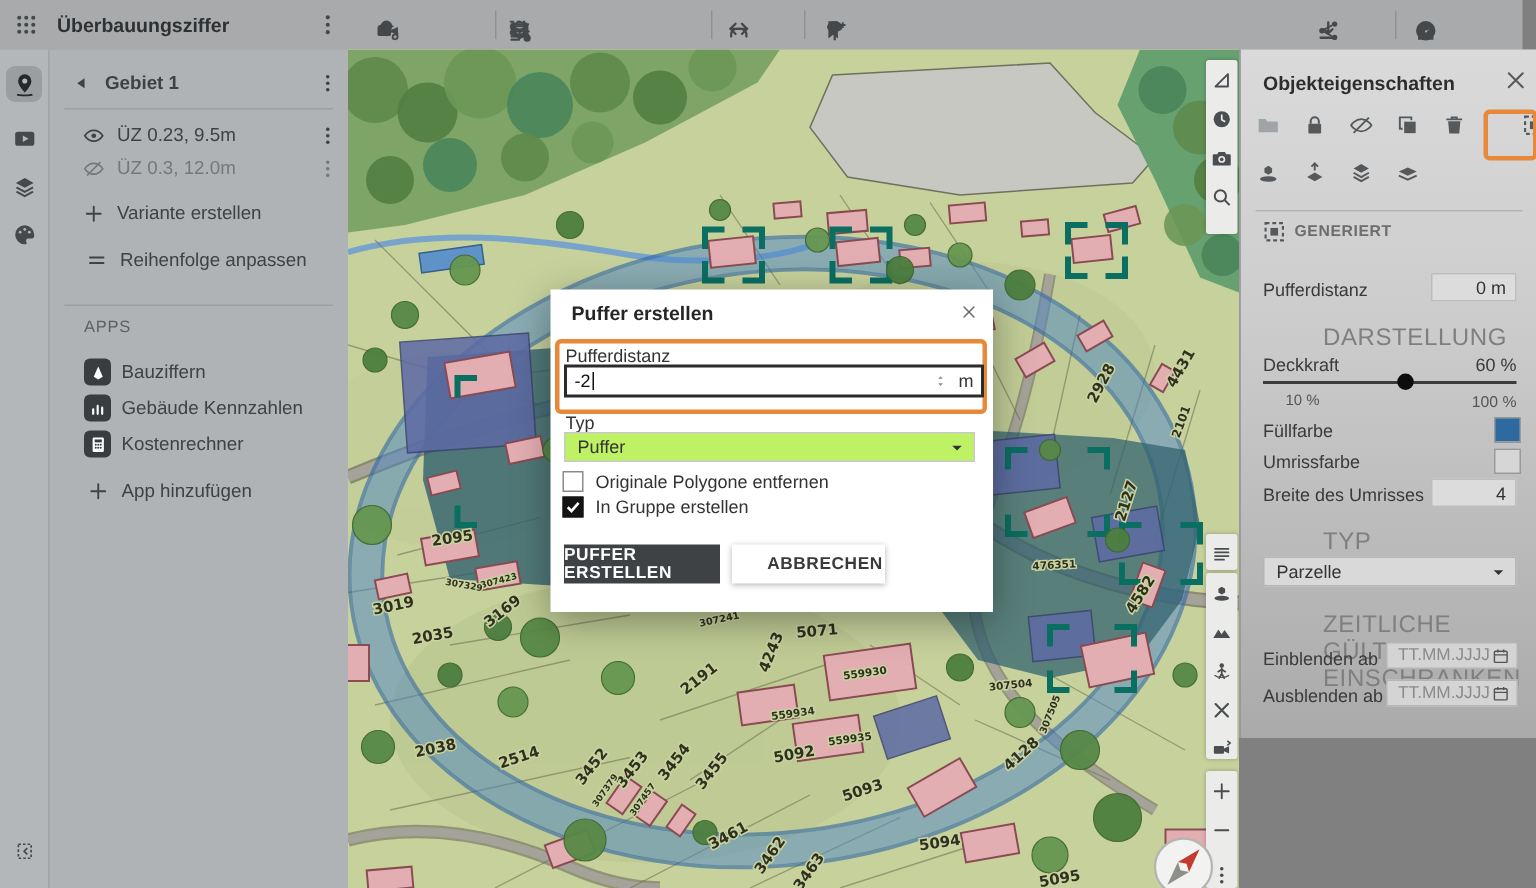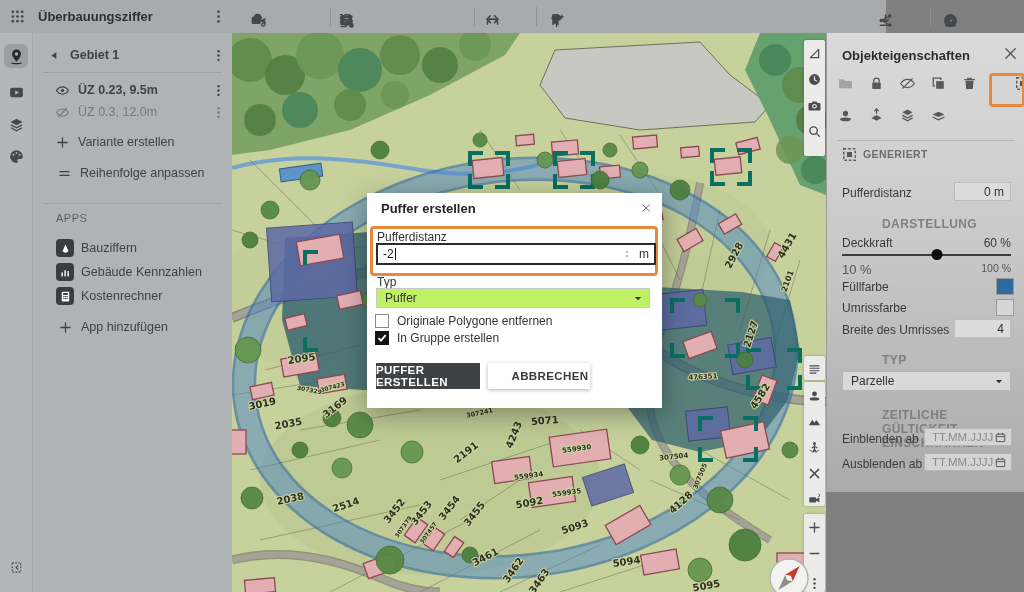--- a/index.html
+++ b/index.html
@@ -1,21 +1,21 @@
 <!DOCTYPE html>
 <html><head>
 <meta charset="utf-8">
 <style>
   html,body{margin:0;padding:0;background:#808080;}
   #app{position:relative;width:1024px;height:592px;overflow:hidden;
        font-family:"Liberation Sans",sans-serif;user-select:none;}
   .ic{display:inline-flex;align-items:center;justify-content:center;width:24px;height:24px;}
   .ic svg{width:17px;height:17px;}
   
-  #topbar{position:absolute;left:0;top:0;width:886px;height:33px;background:#a8aaab;
+  #topbar{position:absolute;left:0;top:0;width:1015px;height:33px;background:#a8aaab;
           border-bottom:1px solid #97999b;color:#44484b;}
   #topbar .ic{position:absolute;top:4px;cursor:pointer;}
   #tb-title{position:absolute;left:38px;top:9px;font-size:13px;font-weight:bold;color:#2e3133;}
   .vdiv{position:absolute;top:7px;width:1px;height:19px;background:#8f9193;}
   .tb-group{position:absolute;top:4px;display:flex;gap:4px;}
   .tb-group .ic{position:static;}
   
   #rail{position:absolute;left:0;top:33px;width:32px;height:559px;background:#b4b7b9;
         border-right:1px solid #a2a5a7;color:#45494c;}
   #rail .ic{position:absolute;left:4px;width:24px;height:24px;border-radius:6px;cursor:pointer;}
@@ -43,21 +43,21 @@
   .mtb .ic{width:21px;height:26px;cursor:pointer;}
   .mtb .ic svg{width:15px;height:15px;}
   .mtb .hdiv{width:13px;height:1px;background:#c9c9c9;margin:2px 0;}
   #compass{position:absolute;left:533px;top:520px;width:48px;height:48px;cursor:pointer;}
   
   #props{position:absolute;left:826px;top:33px;width:198px;height:459px;
          background:linear-gradient(#dadada 0%,#cccccc 40%,#aaaaaa 100%);
          border-left:1px solid #9b9b9b;color:#3a3a3a;}
   .pp-abs{position:absolute;font-size:12px;}
   .pp-head{font-size:13px;font-weight:bold;color:#2d2d2d;}
-  .pp-sec{font-size:12px;font-weight:bold;letter-spacing:.4px;color:#7f7f7f;padding-left:40px;}
+  .pp-sec{font-size:16px;font-weight:normal;letter-spacing:.4px;color:#7f7f7f;padding-left:40px;}
   .pp-ic{position:absolute;width:26px;height:24px;cursor:pointer;color:#55595b;}
   .pp-ic svg{width:17px;height:17px;}
   .pp-ic.dis{color:#9fa4a6;}
   .pp-input{position:absolute;background:#dcdcdc;border:1px solid #bdbdbd;font-size:12px;color:#333;
             text-align:right;padding:2px 6px;box-sizing:border-box;}
   .swatch{position:absolute;width:16px;height:15px;border:1px solid #9a9a9a;cursor:pointer;}
   .pp-select{position:absolute;background:#d9d9d9;border:1px solid #b5b5b5;display:flex;
              align-items:center;font-size:12px;color:#333;padding:0 4px 0 8px;cursor:pointer;box-sizing:border-box;}
   .pp-select .lbl{flex:1;}
   .date-box{position:absolute;background:#d4d4d4;border:1px solid #b5b5b5;display:flex;align-items:center;
@@ -348,21 +348,21 @@
     <div class="sb-div" style="top:39px"></div>
     <div class="sb-row" style="top:46px;left:20px">
       <span class="ic">
           <svg viewBox="0 0 20 20">
             <g>
               <path d="M2 10s3.2-4.8 8-4.8S18 10 18 10s-3.2 4.8-8 4.8S2 10 2 10z" fill="none" stroke="currentColor" stroke-width="1.5"></path>
               <circle cx="10" cy="10" r="2.1" fill="currentColor"></circle>
             </g>
           </svg>
         </span>
-      <span class="lbl" style="font-weight:bold">ÜZ 0.23, 9.5m</span>
+      <span class="lbl" style="font-weight:normal">ÜZ 0.23, 9.5m</span>
       <span class="ic kebab">
           <svg viewBox="0 0 20 20">
             <g fill="currentColor">
               <circle cx="10" cy="4.2" r="1.6"></circle>
               <circle cx="10" cy="10" r="1.6"></circle>
               <circle cx="10" cy="15.8" r="1.6"></circle>
             </g>
           </svg>
         </span>
     </div>
@@ -834,21 +834,21 @@
       <span style="font-size:10.5px;font-weight:bold;letter-spacing:.4px">GENERIERT</span>
     </div>
     <div class="pp-abs" style="left:15px;top:153px">Pufferdistanz</div>
     <div class="pp-input" style="left:127px;top:149px;width:57px;height:19px">0 m</div>
     <div class="pp-abs pp-sec" style="left:15px;top:184px">DARSTELLUNG</div>
     <div class="pp-abs" style="left:15px;top:203px">Deckkraft</div>
     <div class="pp-abs" style="right:14px;top:203px">60 %</div>
     <div class="slider-track" style="left:15px;top:221px;width:169px">
       <div class="slider-thumb" style="left: 56%;"></div>
     </div>
-    <div class="pp-abs" style="left:15px;top:229px;font-size:13px;color:#555">10 %</div>
+    <div class="pp-abs" style="left:30px;top:229px;font-size:10px;color:#555">10 %</div>
     <div class="pp-abs" style="right:14px;top:229px;font-size:10.5px;color:#555">100 %</div>
     <div class="pp-abs" style="left:15px;top:247px">Füllfarbe</div>
     <div class="swatch" style="left: 169px; top: 245px; background: rgb(45, 106, 159);"></div>
     <div class="pp-abs" style="left:15px;top:268px">Umrissfarbe</div>
     <div class="swatch" style="left: 169px; top: 266px; background: rgb(214, 214, 214);"></div>
     <div class="pp-abs" style="left:15px;top:290px">Breite des Umrisses</div>
     <div class="pp-input" style="left:127px;top:286px;width:57px;height:19px">4</div>
     <div class="pp-abs pp-sec" style="left:15px;top:320px">TYP</div>
     <div class="pp-select" style="left:15px;top:338px;width:169px;height:20px">
       <span class="lbl">Parzelle</span>

